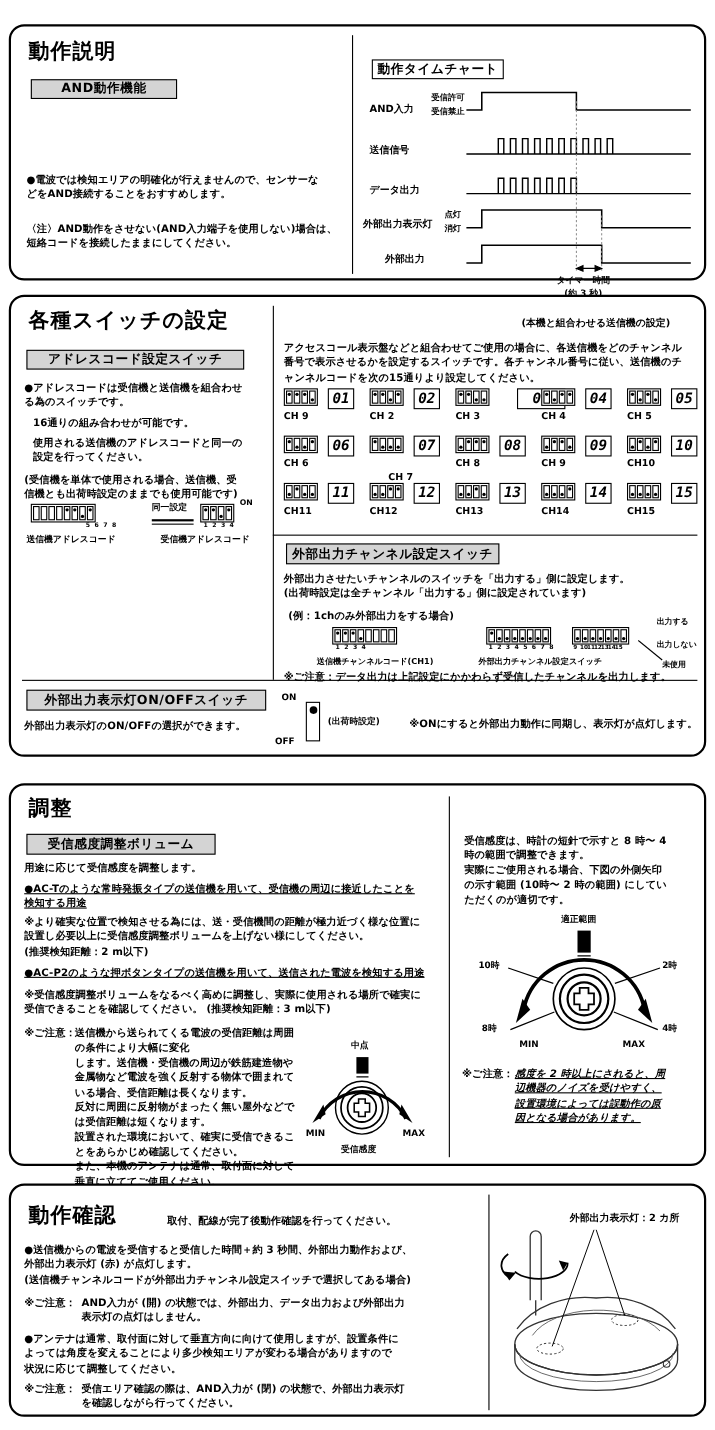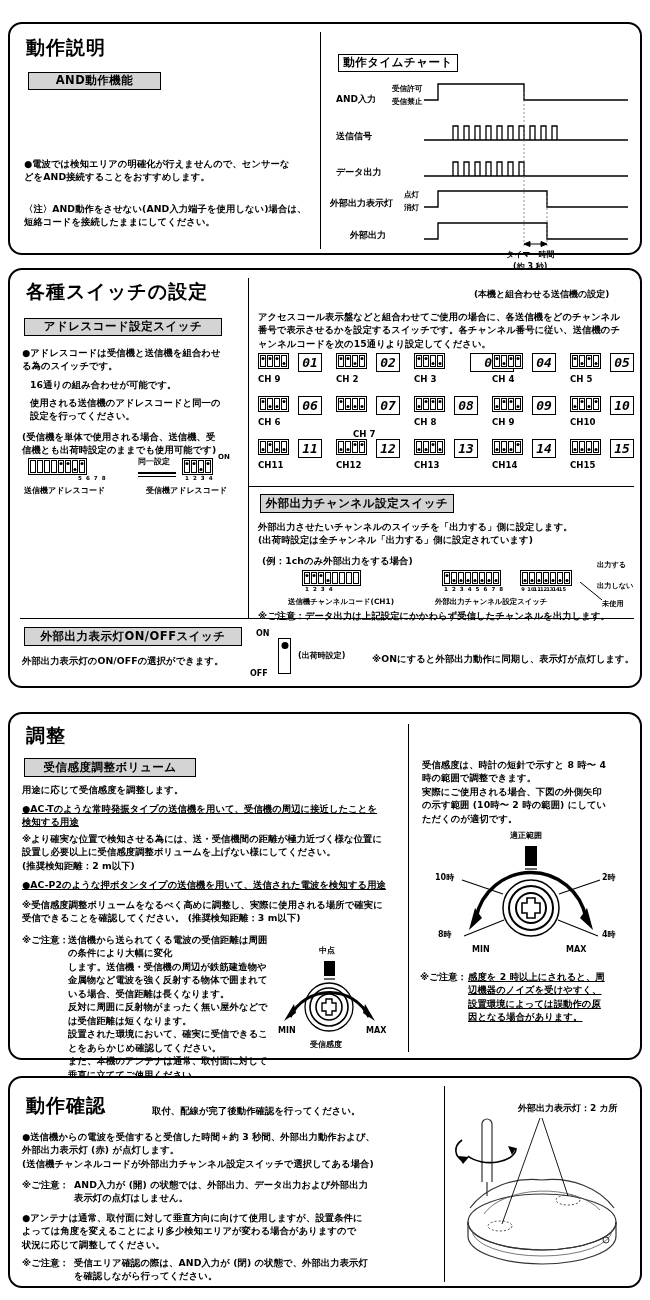--- a/index.html
+++ b/index.html
@@ -738,21 +738,21 @@
         <path d="M79 56 L79 61 L74 61 L74 71 L79 71 L79 76 L87 76 L87 71 L92 71 L92 61 L87 61 L87 56 Z" fill="none" stroke="#000" stroke-width="1.6"></path>
       </svg>
       <div class="lbl" style="left:425px; top:160px;">10時</div>
       <div class="lbl" style="left:592px; top:160px;">2時</div>
       <div class="lbl" style="left:428px; top:217px;">8時</div>
       <div class="lbl" style="left:592px; top:217px;">4時</div>
       <div class="lbl" style="left:462px; top:232px;">MIN</div>
       <div class="lbl" style="left:556px; top:232px;">MAX</div>
 
       <div class="txt" style="left:410px; top:256px;">※ご注意：</div>
-      <div class="txt u" style="left:458px; top:256px; width:172px;">感度を 2 時以上にされると、周
+      <div class="txt u" style="left:458px; top:256px; width:172px;font-style:italic;">感度を 2 時以上にされると、周
 辺機器のノイズを受けやすく、
 設置環境によっては誤動作の原
 因となる場合があります。</div>
     </div>
   </div>
 
   <div class="panel" style="left:8px; top:1076px; width:634px; height:212px;">
     <div class="panel-inner">
       <div class="vdiv" style="left:434px; top:8px; height:196px;"></div>
 

